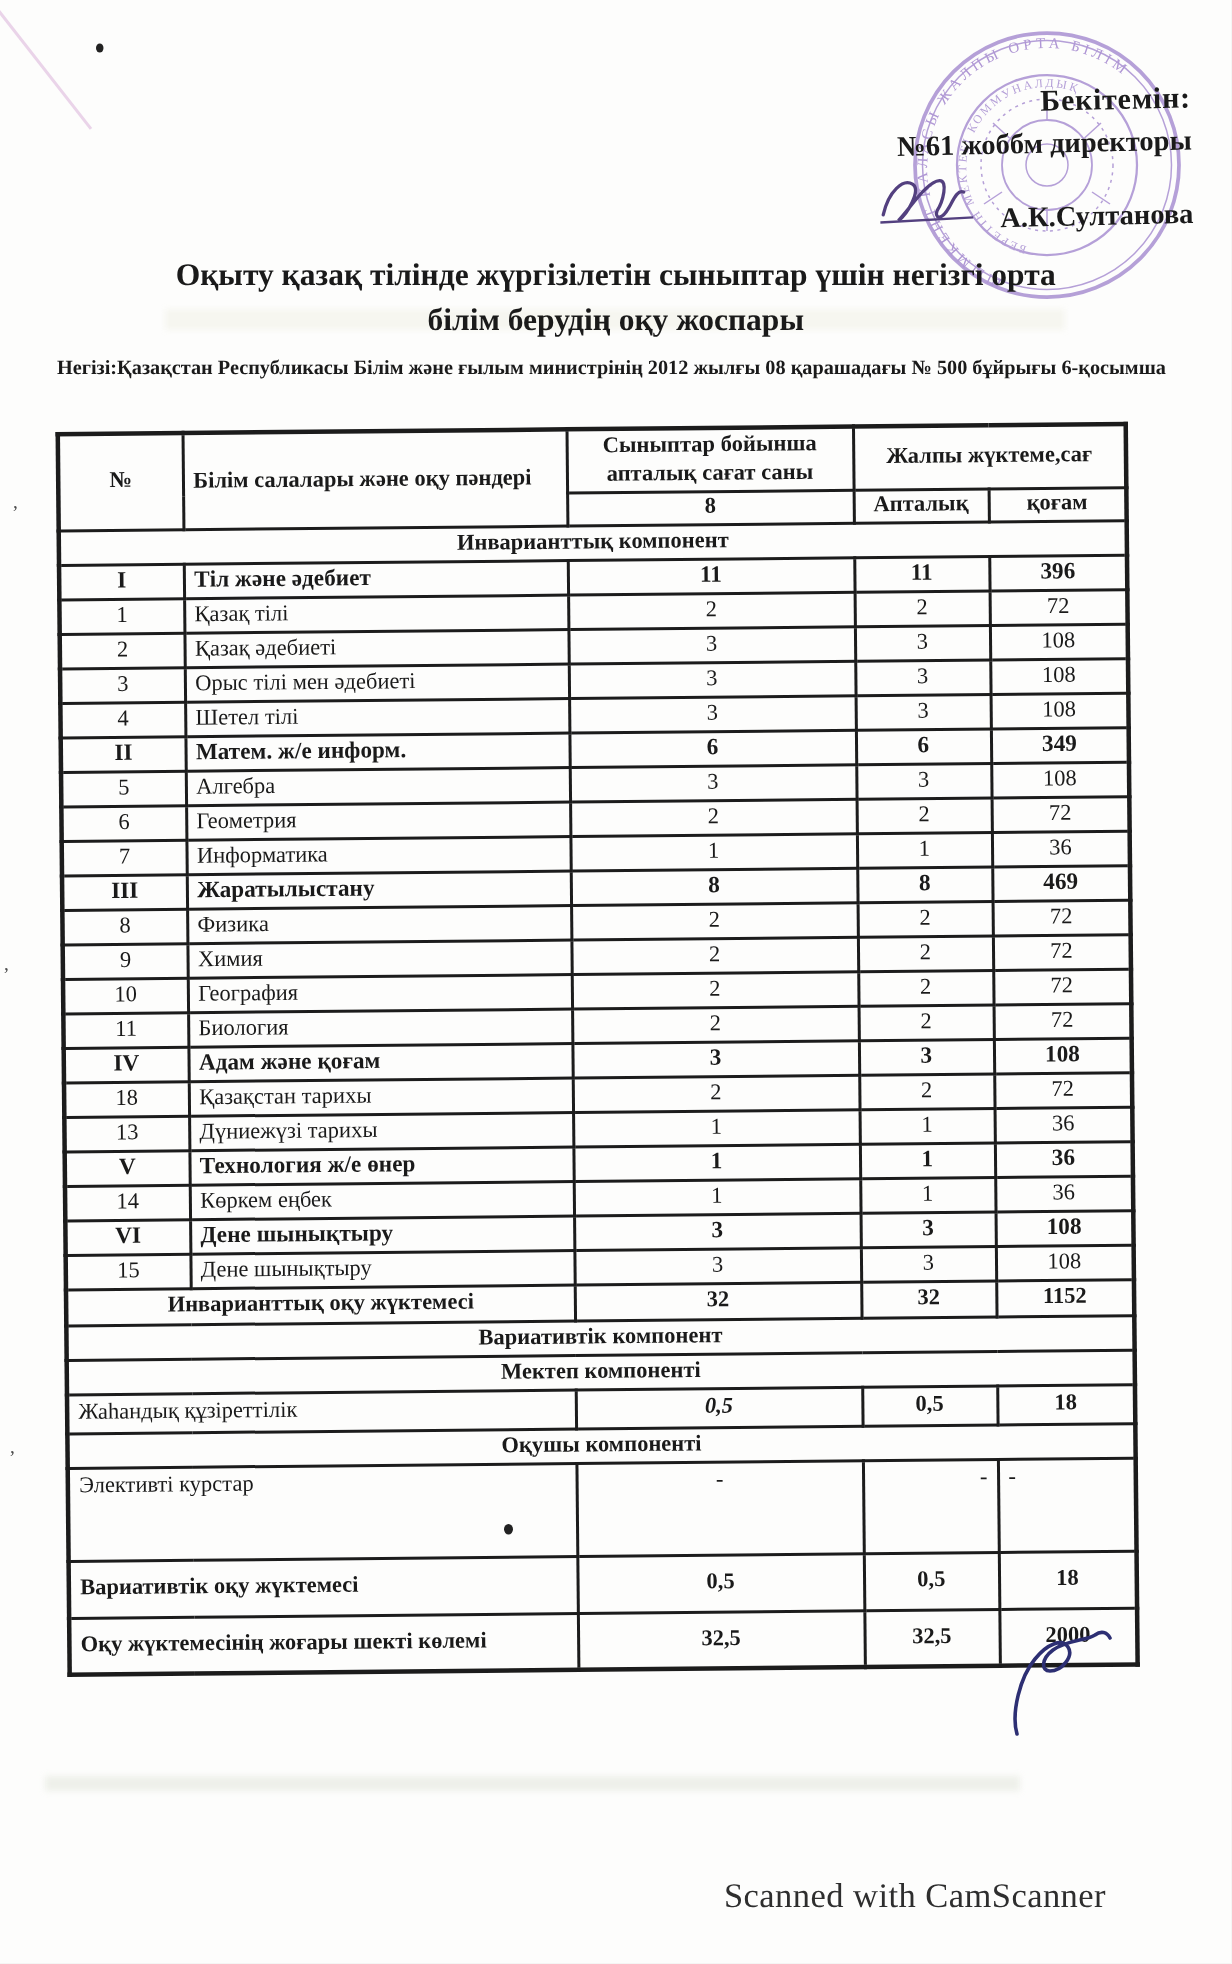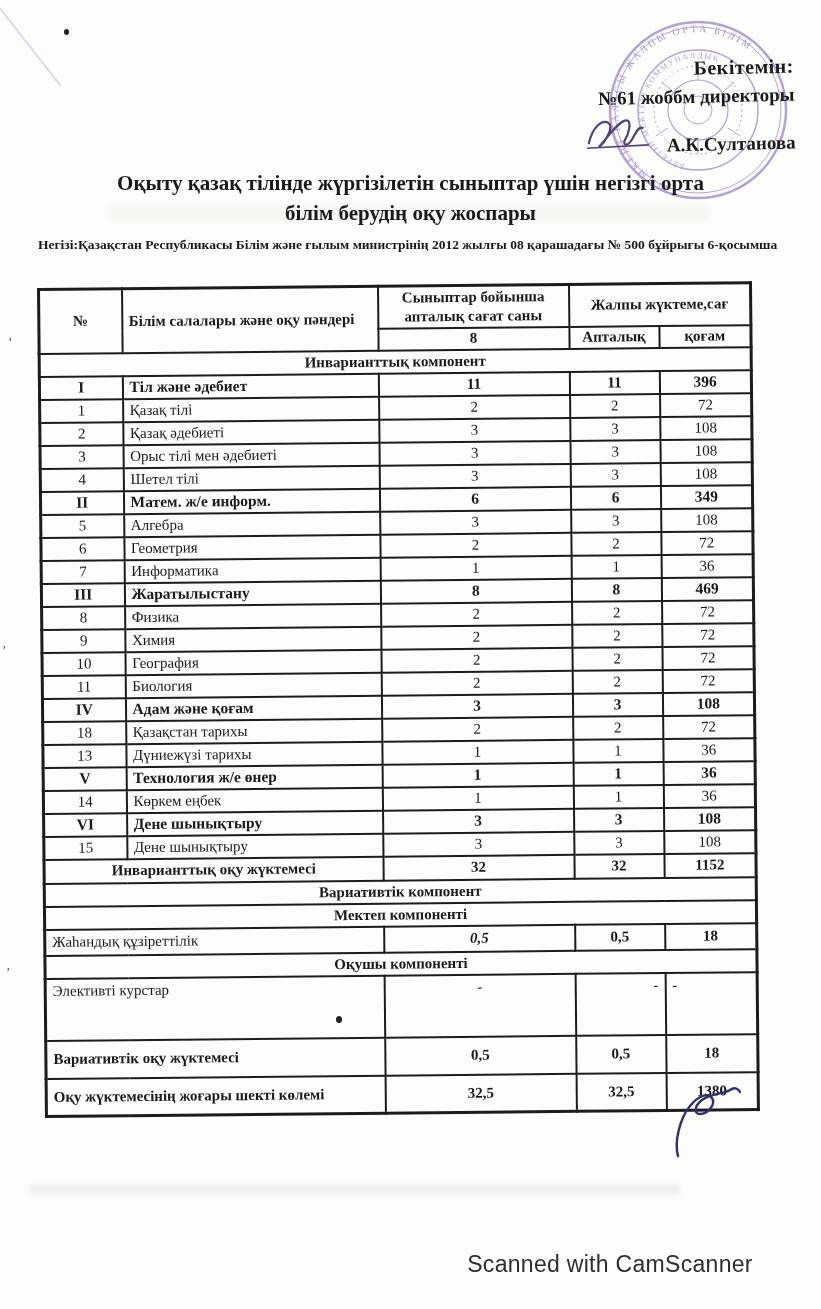--- a/index.html
+++ b/index.html
@@ -43,21 +43,21 @@
   td.c-sec{text-align:center;font-weight:bold;font-size:16.5px;}
   td.c-total{text-align:center;font-weight:bold;font-size:16px;}
   td.c-left-b{text-align:left;font-weight:bold;font-size:16px;padding-left:8px;}
   td.c-ital{font-style:italic;font-weight:bold;font-size:12px;text-align:center;}
   tr.tall td{vertical-align:top;padding-top:3px;}
   td.dash-r{text-align:right;padding-right:22px;}
   td.dash-l{text-align:left;padding-left:10px;}
   
   .sig-bottom{position:absolute;left:664px;top:1084px;}
   .camscanner{position:absolute;left:430px;top:1251px;width:360px;text-align:center;
-    font-family:Liberation Sans, sans-serif;font-size:23px;color:#2e2e2e;letter-spacing:.3px;}
+    font-family:Liberation Serif, serif;font-size:23px;color:#2e2e2e;letter-spacing:.3px;}
   .dot{position:absolute;background:#222;border-radius:50%;}
   .tick{position:absolute;color:#4a4a4a;font-size:13px;font-family:"Liberation Serif",serif;}
   .smudge{position:absolute;filter:blur(2px);}
   .scanline{position:absolute;left:-14px;top:-8px;width:2px;height:120px;background:rgba(205,150,205,.4);transform:rotate(-38deg);transform-origin:0 0;}
 </style>
 </head>
 <body>
 
 <div class="page">
 
@@ -325,21 +325,21 @@
           <tr style="height: 38px;">
             <td class="c-left-b" colspan="2">Вариативтік оқу жүктемесі</td>
             <td class="c-v c-total">0,5</td>
             <td class="c-v c-total">0,5</td>
             <td class="c-v c-total">18</td>
           </tr>
           <tr style="height: 38px;">
             <td class="c-left-b" colspan="2">Оқу жүктемесінің жоғары шекті көлемі</td>
             <td class="c-v c-total">32,5</td>
             <td class="c-v c-total">32,5</td>
-            <td class="c-v c-total">1380</td>
+            <td class="c-v c-total">2000</td>
           </tr>
         </tbody>
     </table>
   </div>
 
   <div class="sig-bottom">
     <svg width="92" height="78" viewBox="0 0 92 78">
       <path d="M14 72 C 10 58, 16 34, 26 22 C 34 12, 44 8, 48 14 C 52 20, 44 30, 36 30 C 30 30, 30 22, 38 16 C 48 9, 60 10, 66 6 C 70 3, 74 4, 76 8" fill="none" stroke="#2d2f73" stroke-width="2.4" stroke-linecap="round"></path>
     </svg>
   </div>

